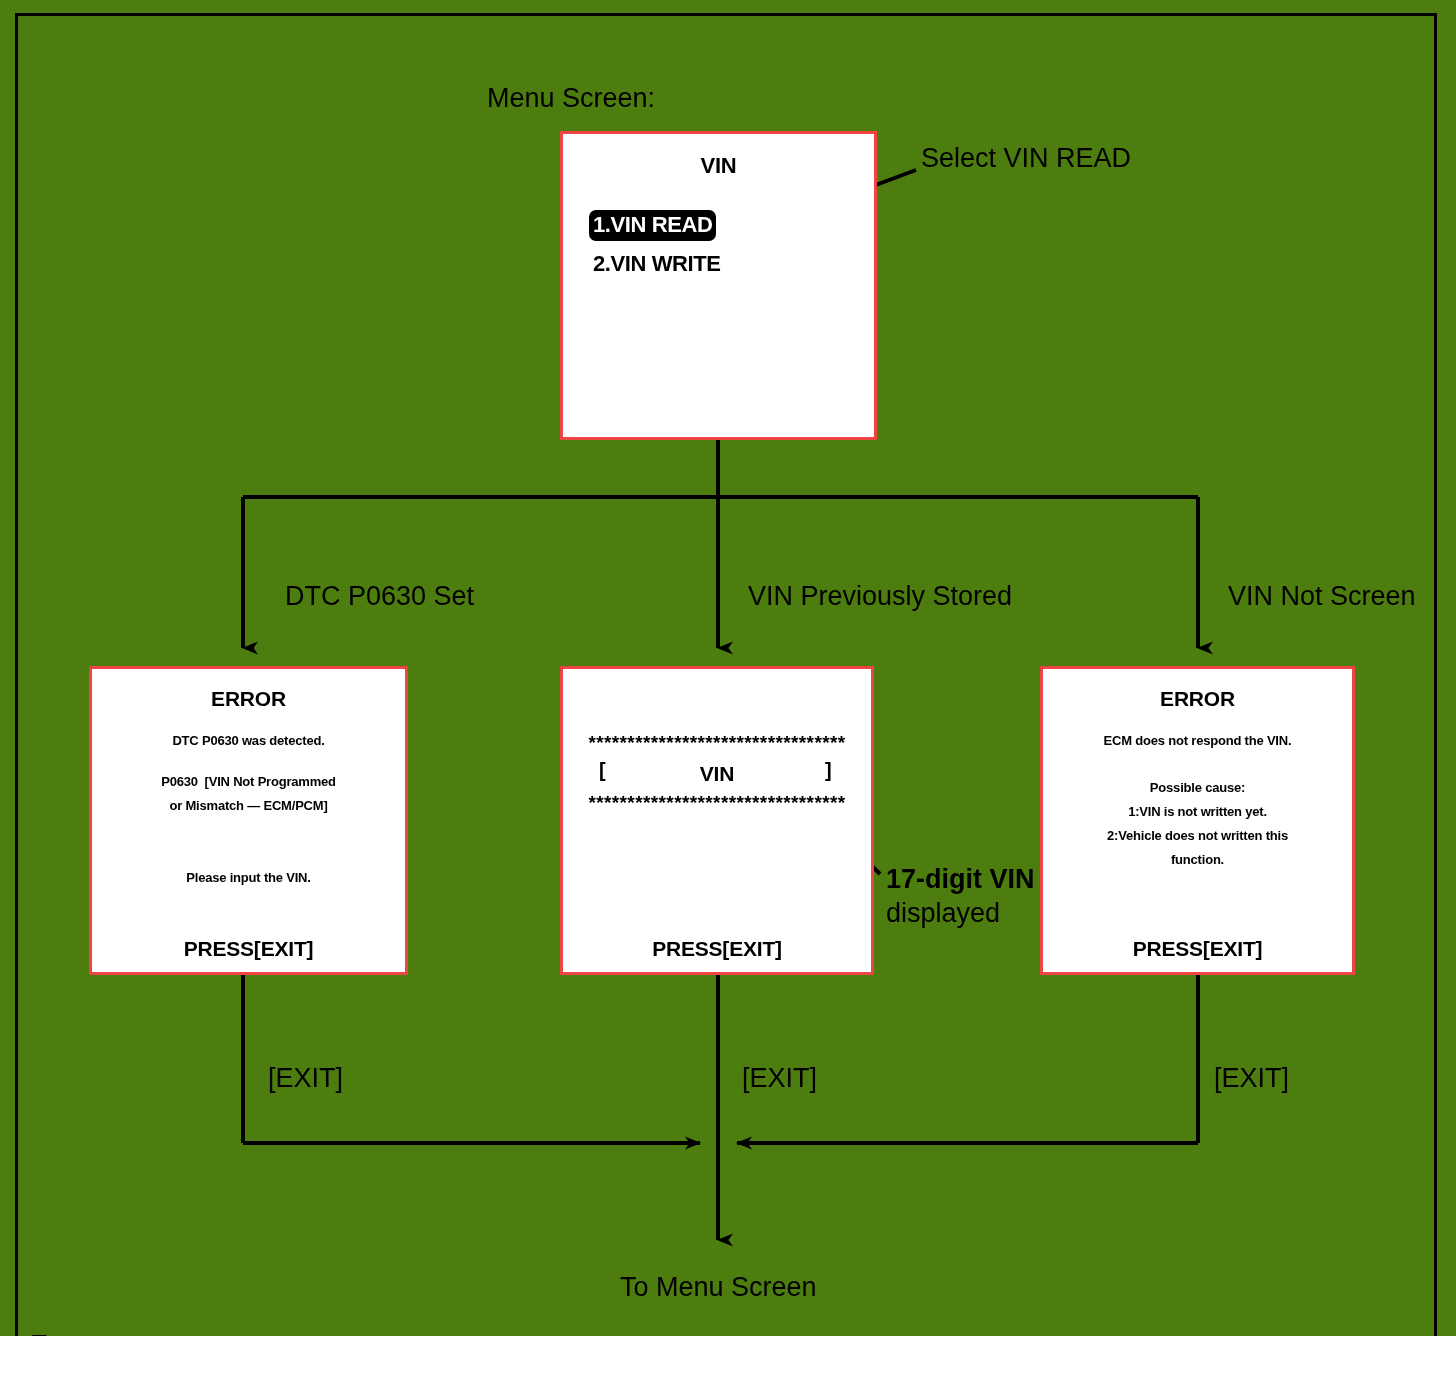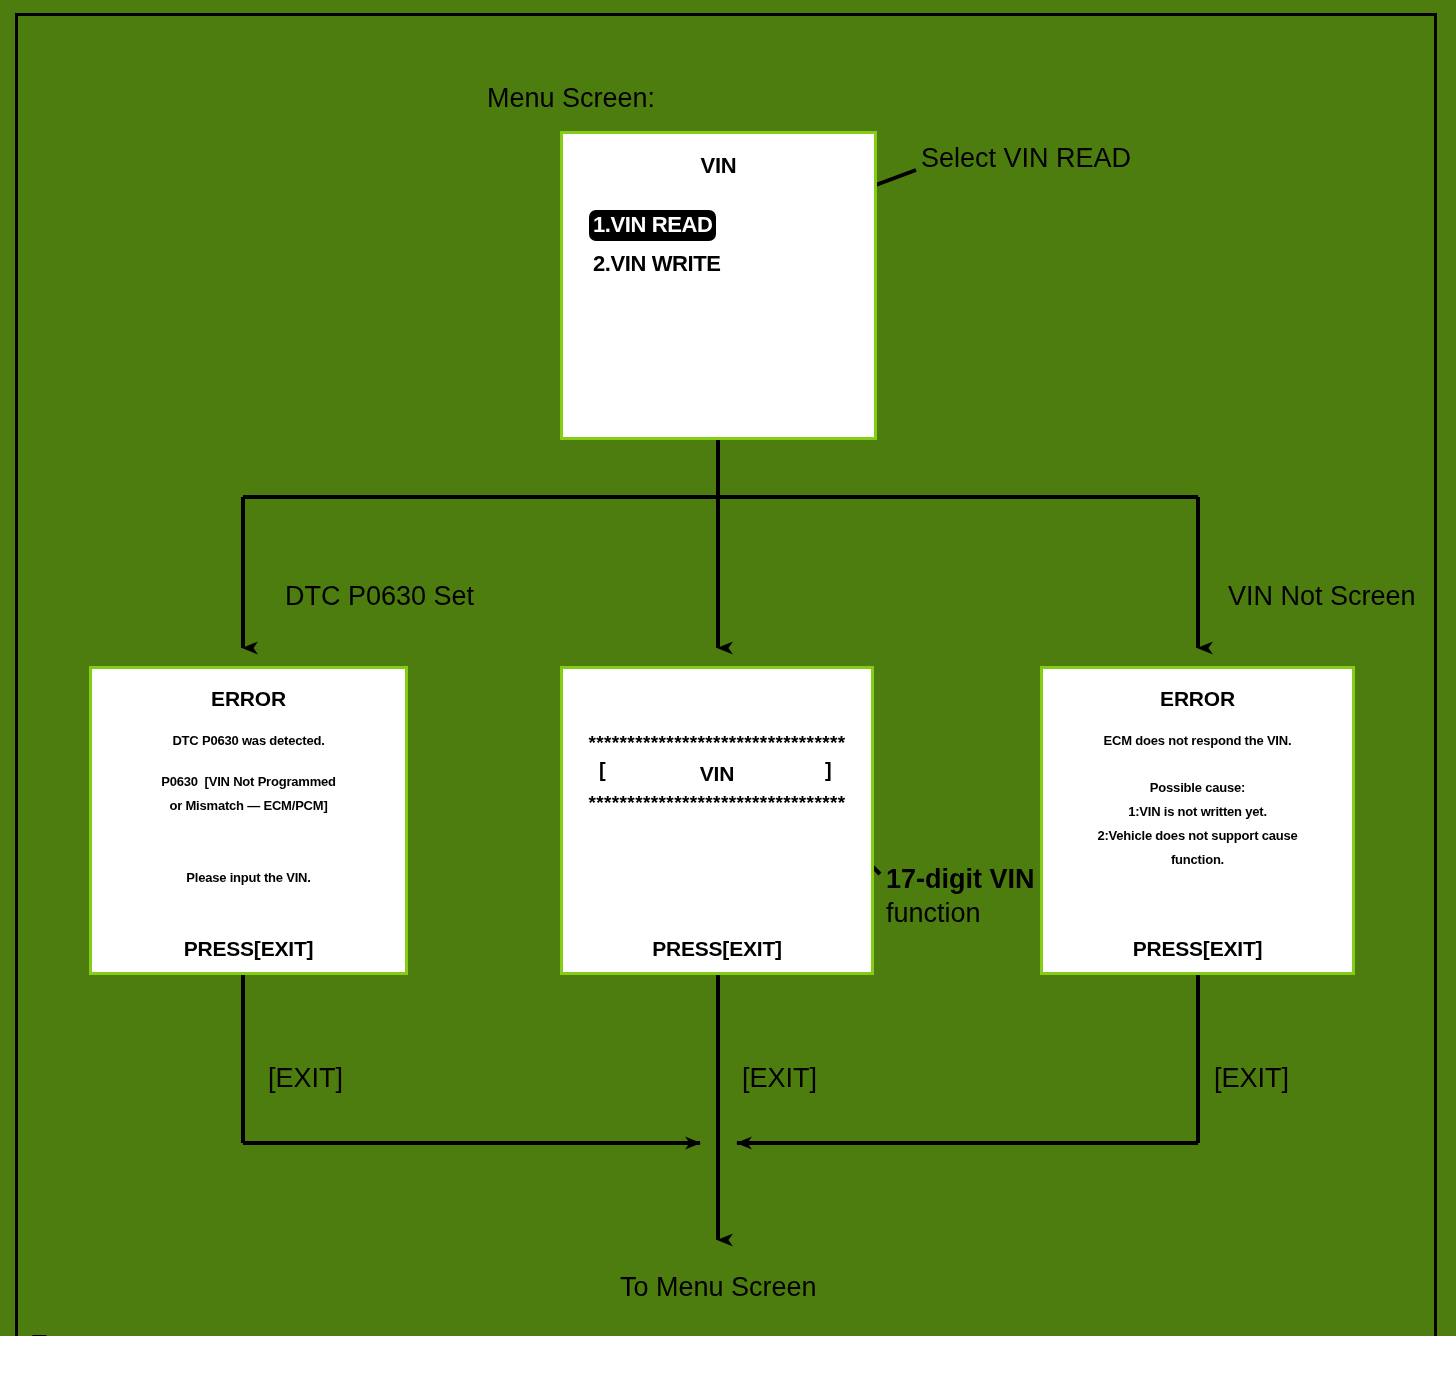--- a/index.html
+++ b/index.html
@@ -43,21 +43,21 @@
     position: absolute;
     white-space: pre;
   }
   .label-plain {
     font-size: 27px;
     font-weight: normal;
     letter-spacing: 0px;
   }
   .screen-box {
     position: absolute;
-    border: 3px solid #84cc16;
+    border: 3px solid #ef4444;
     box-sizing: border-box;
     background: #ffffff;
   }
   .screen-text {
     position: absolute;
     width: 100%;
     text-align: center;
     font-weight: bold;
     font-size: 13px;
     letter-spacing: -0.2px;
@@ -156,20 +156,21 @@
 
     <div class="menu-item selected" style="left:26px; top:76px;border-radius:7px;">1.VIN READ</div>
 
     <div class="menu-item" style="left:30px; top:117px;">2.VIN WRITE</div>
   </div>
 
   <div class="abs label-plain" style="left:921px; top:143px;">Select VIN READ</div>
 
   <div class="abs label-plain" style="left:285px; top:581px;">DTC P0630 Set</div>
 
+  <div class="abs label-plain" style="left:748px; top:581px;">VIN Previously Stored</div>
 
   <div class="abs label-plain" style="left:1228px; top:581px;">VIN Not Screen</div>
 
   <div class="screen-box" id="left-box" style="left:89px; top:666px; width:319px; height:309px;">
 
     <div class="screen-text" style="top:18px; font-size:21px;">ERROR</div>
 
     <div class="screen-text" style="top:65px;">DTC P0630 was detected.</div>
 
     <div class="screen-text" style="top:106px;">P0630  [VIN Not Programmed</div>
@@ -190,33 +191,33 @@
     <div class="screen-text" style="top:93px; font-size:21px;">VIN</div>
 
     <div class="vin-row" style="left:262px; top:90px;">]</div>
 
     <div class="stars" style="top:123px;">*********************************</div>
 
     <div class="screen-text" style="top:268px; font-size:21px;">PRESS[EXIT]</div>
   </div>
 
   <div class="abs label-plain" style="left:886px; top:863px; line-height:1.25;font-weight:bold;">17-digit VIN</div>
-  <div class="abs label-plain" style="left:886px; top:897px; line-height:1.25;">function</div>
+  <div class="abs label-plain" style="left:886px; top:897px; line-height:1.25;">displayed</div>
 
   <div class="screen-box" id="right-box" style="left:1040px; top:666px; width:315px; height:309px;">
 
     <div class="screen-text" style="top:18px; font-size:21px;">ERROR</div>
 
     <div class="screen-text" style="top:65px;">ECM does not respond the VIN.</div>
 
     <div class="screen-text" style="top:112px;">Possible cause:</div>
 
     <div class="screen-text" style="top:136px;">1:VIN is not written yet.</div>
 
-    <div class="screen-text" style="top:160px;">2:Vehicle does not support cause</div>
+    <div class="screen-text" style="top:160px;">2:Vehicle does not written this</div>
 
     <div class="screen-text" style="top:184px;">function.</div>
 
     <div class="screen-text" style="top:268px; font-size:21px;">PRESS[EXIT]</div>
   </div>
 
   <div class="abs label-plain" style="left:268px; top:1063px;">[EXIT]</div>
 
   <div class="abs label-plain" style="left:742px; top:1063px;">[EXIT]</div>
 

